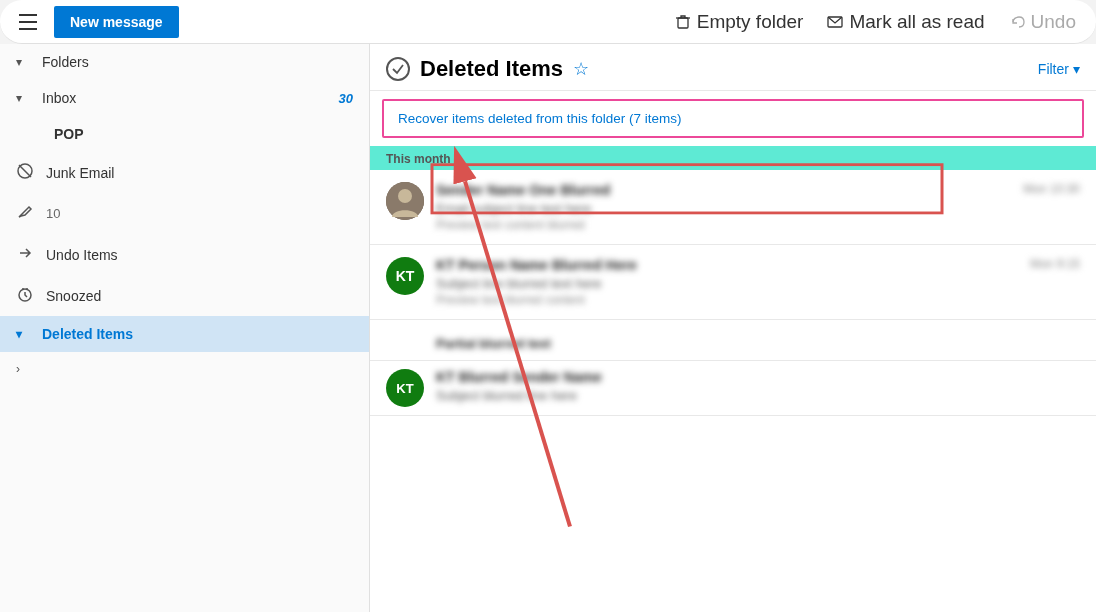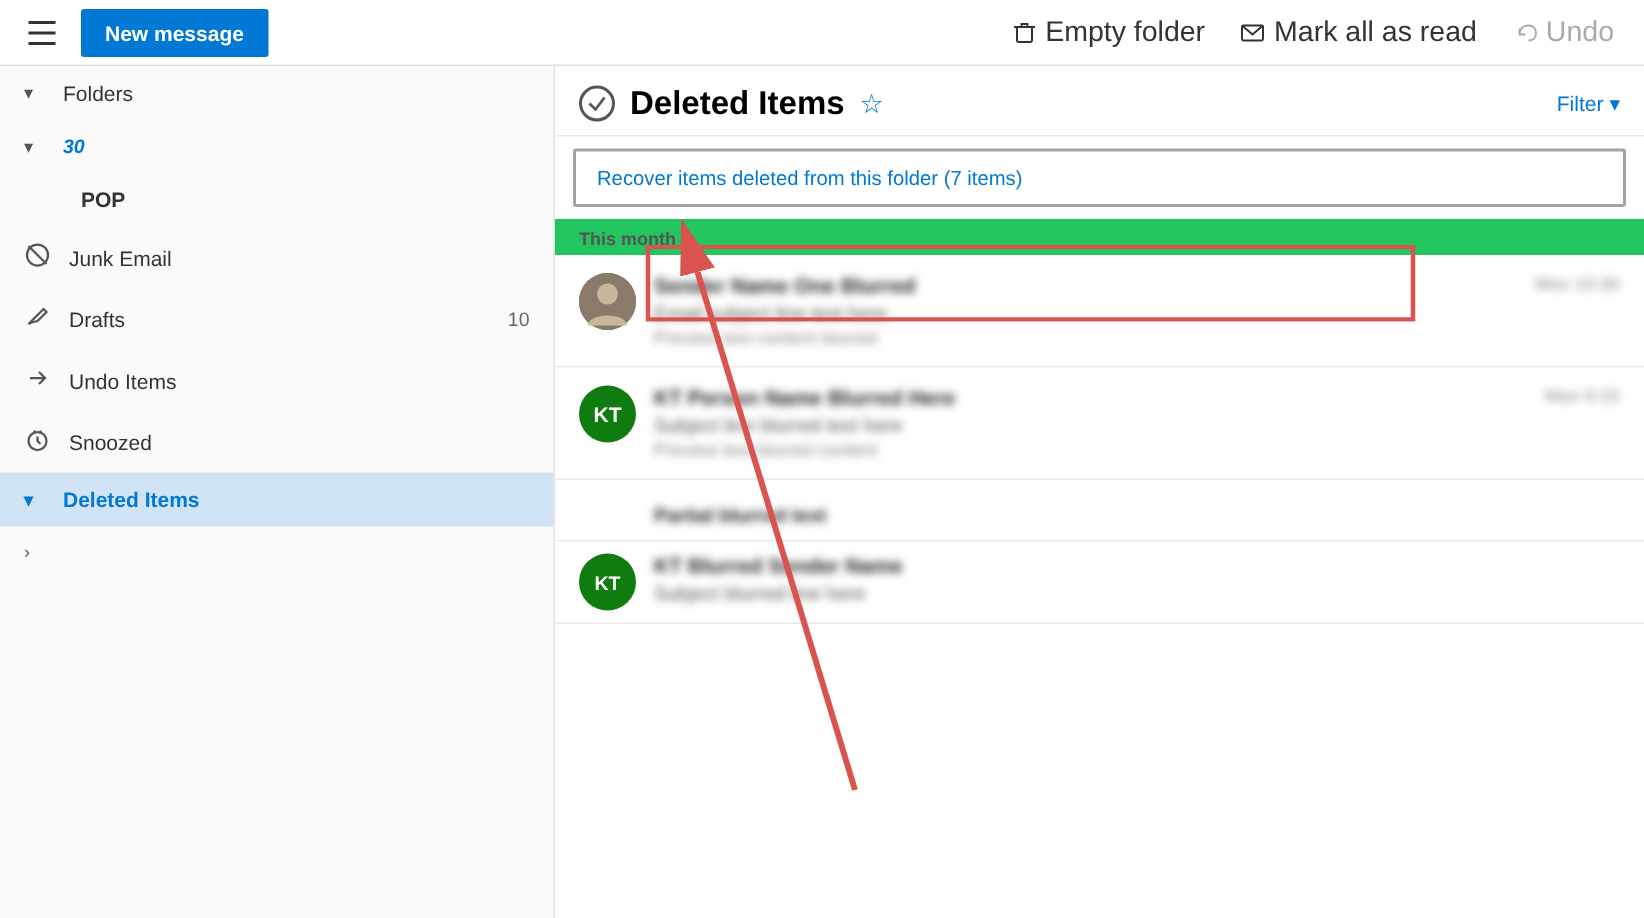--- a/index.html
+++ b/index.html
@@ -16,20 +16,21 @@
     
     .toolbar {
       display: flex;
       align-items: center;
       height: 44px;
       background: #fff;
       border-bottom: 1px solid #e0e0e0;
       padding: 0 10px;
       gap: 4px;
       flex-shrink: 0;
+      border-radius: 22px;
     }
     .hamburger-btn {
       width: 36px;
       height: 36px;
       display: flex;
       flex-direction: column;
       justify-content: center;
       align-items: center;
       gap: 5px;
       cursor: pointer;
@@ -169,35 +170,35 @@
       cursor: pointer;
       display: flex;
       align-items: center;
       gap: 4px;
     }
 
     
     .recover-banner {
       margin: 8px 12px;
       padding: 10px 14px;
-      border: 2px solid #a3a3a3;
+      border: 2px solid #ec4899;
       border-radius: 2px;
       color: #0078d4;
       font-size: 13.5px;
       cursor: pointer;
       background: #fff;
     }
 
     
     .section-label {
       padding: 6px 16px 4px 16px;
       font-size: 12px;
       font-weight: 600;
       color: #555;
-      background: #22c55e;
+      background: #5eead4;
     }
 
     
     .email-items {
       flex: 1;
       overflow-y: auto;
       position: relative;
     }
     .email-item {
       display: flex;
@@ -321,20 +322,21 @@
 
   <div class="sidebar">
 
     <div class="sidebar-item">
       <span class="chevron">▾</span>
       <span class="item-label">Folders</span>
     </div>
 
     <div class="sidebar-item">
       <span class="chevron">▾</span>
+      <span class="item-label">Inbox</span>
       <span class="badge">30</span>
     </div>
 
     <div class="sidebar-item sub-item">
       <span class="item-label">POP</span>
     </div>
 
     <div class="sidebar-item">
       <span class="chevron" style="width:20px;margin-right:10px;">
         <svg width="18" height="18" viewBox="0 0 18 18" fill="none" stroke="#555" stroke-width="1.5">
@@ -344,21 +346,20 @@
       </span>
       <span class="item-label">Junk Email</span>
     </div>
 
     <div class="sidebar-item">
       <span class="chevron" style="width:20px;margin-right:10px;">
         <svg width="18" height="18" viewBox="0 0 18 18" fill="none" stroke="#555" stroke-width="1.5">
           <path d="M3 14 L7 10 L13 4 L15 6 L9 12 L5 13 Z"></path>
         </svg>
       </span>
-      <span class="item-label">Drafts</span>
       <span class="badge-gray">10</span>
     </div>
 
     <div class="sidebar-item">
       <span class="chevron" style="width:20px;margin-right:10px;">
         <svg width="18" height="18" viewBox="0 0 18 18" fill="none" stroke="#555" stroke-width="1.5">
           <path d="M4 9 L14 9 M10 5 L14 9 L10 13"></path>
         </svg>
       </span>
       <span class="item-label">Undo Items</span>

